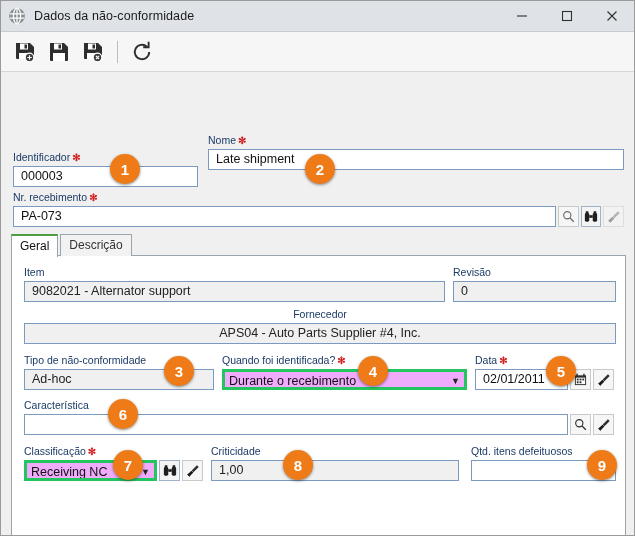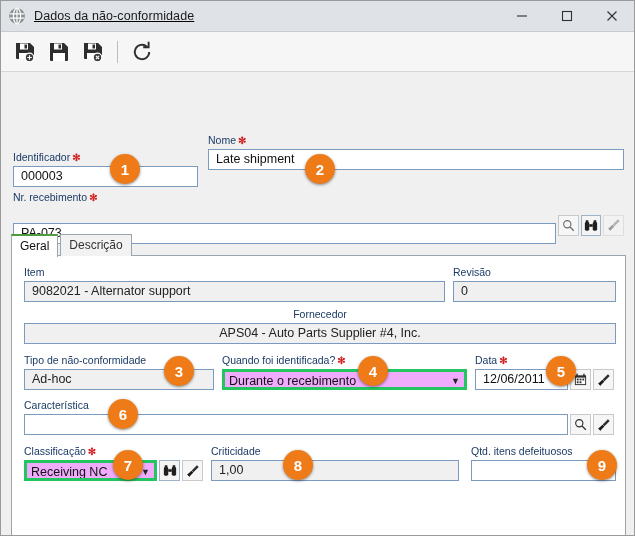--- a/index.html
+++ b/index.html
@@ -11,21 +11,20 @@
     font-family: "Liberation Sans", sans-serif;
   }
   .window {
     position: relative;
     width: 635px;
     height: 536px;
     box-sizing: border-box;
     background: #f0f0f0;
     border: 1px solid #9a9a9a;
     overflow: hidden;
-    text-decoration: underline;
   }
 
   
   .titlebar {
     position: relative;
     height: 30px;
     background: #dfe3e8;
     border-bottom: 1px solid #c8ccd0;
     display: flex;
     align-items: center;
@@ -306,21 +305,21 @@
         <span>Nome</span><span class="req">✻</span>
       </div>
       <div class="inp">Late shipment</div>
     </div>
 
     <div class="abs" style="left:12px; top:119px; width:611px;">
       <div class="field-label">
         <span>Nr. recebimento</span><span class="req">✻</span>
       </div>
       <div style="display:flex; align-items:center; gap:2px;">
-        <div class="inp" style="width:551px;margin-top:17px;">PA-073</div>
+        <div class="inp" style="width:551px;">PA-073</div>
         <div class="sq-btn flat">
           <svg width="13" height="13" viewBox="0 0 14 14">
             <circle cx="5.7" cy="5.7" r="3.9" fill="none" stroke="#6b6b6b" stroke-width="1.2"></circle>
             <path d="M8.7 8.7l4 4" stroke="#6b6b6b" stroke-width="1.4"></path>
           </svg>
         </div>
         <div class="sq-btn">
           <svg width="14" height="13" viewBox="0 0 16 14">
             <rect x="1" y="3" width="5" height="10" rx="1.6" fill="#1f1f1f"></rect>
             <rect x="10" y="3" width="5" height="10" rx="1.6" fill="#1f1f1f"></rect>
@@ -374,21 +373,21 @@
           <span>Durante o recebimento</span>
           <span class="arrow">▼</span>
         </div>
       </div>
 
       <div class="abs" style="left:463px; top:98px; width:141px;">
         <div class="field-label">
           <span>Data</span><span class="req">✻</span>
         </div>
         <div style="display:flex; align-items:center; gap:2px;">
-          <div class="inp" style="width:93px;">12/06/2011</div>
+          <div class="inp" style="width:93px;">02/01/2011</div>
           <div class="sq-btn flat">
             <svg width="13" height="13" viewBox="0 0 14 14">
               <rect x="1" y="2.5" width="12" height="10.5" fill="#2e2e2e"></rect>
               <rect x="2" y="5" width="10" height="7" fill="#ffffff"></rect>
               <rect x="3" y="6" width="2" height="2" fill="#2e2e2e"></rect>
               <rect x="6" y="6" width="2" height="2" fill="#2e2e2e"></rect>
               <rect x="9" y="6" width="2" height="2" fill="#2e2e2e"></rect>
               <rect x="3" y="9" width="2" height="2" fill="#2e2e2e"></rect>
               <rect x="6" y="9" width="2" height="2" fill="#2e2e2e"></rect>
               <rect x="2.5" y="0.8" width="1.6" height="2.4" fill="#2e2e2e"></rect>

